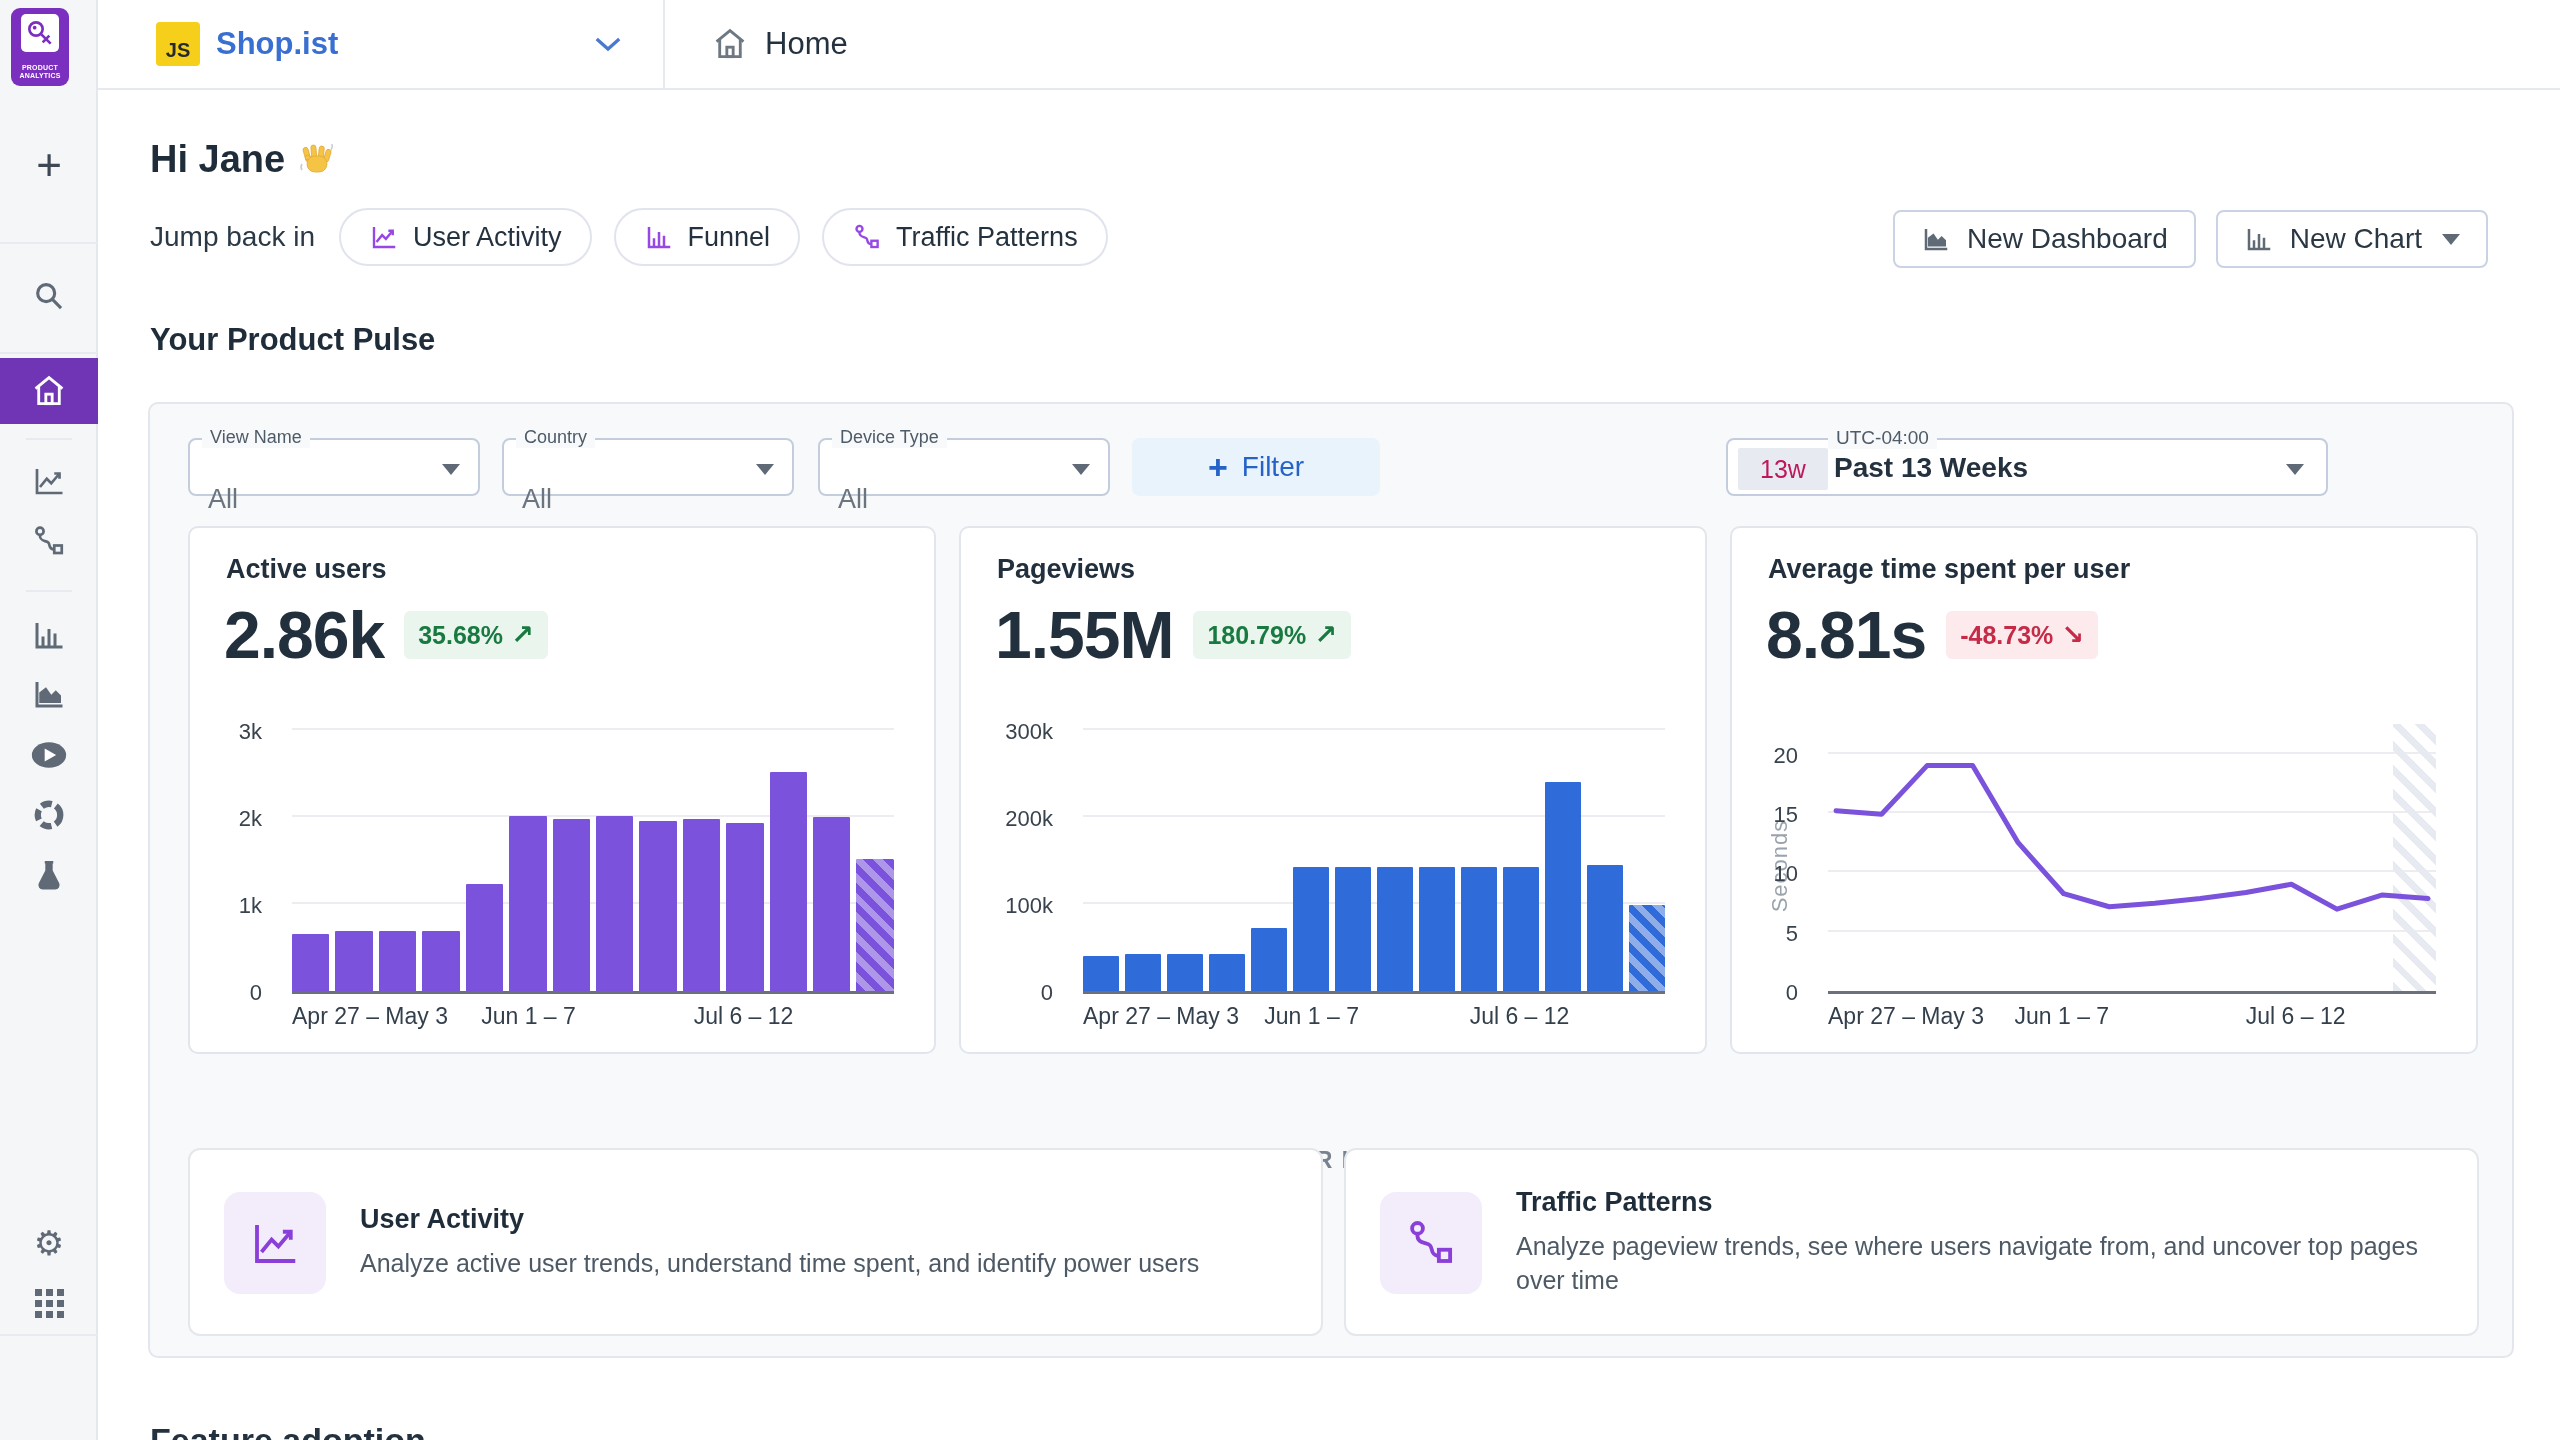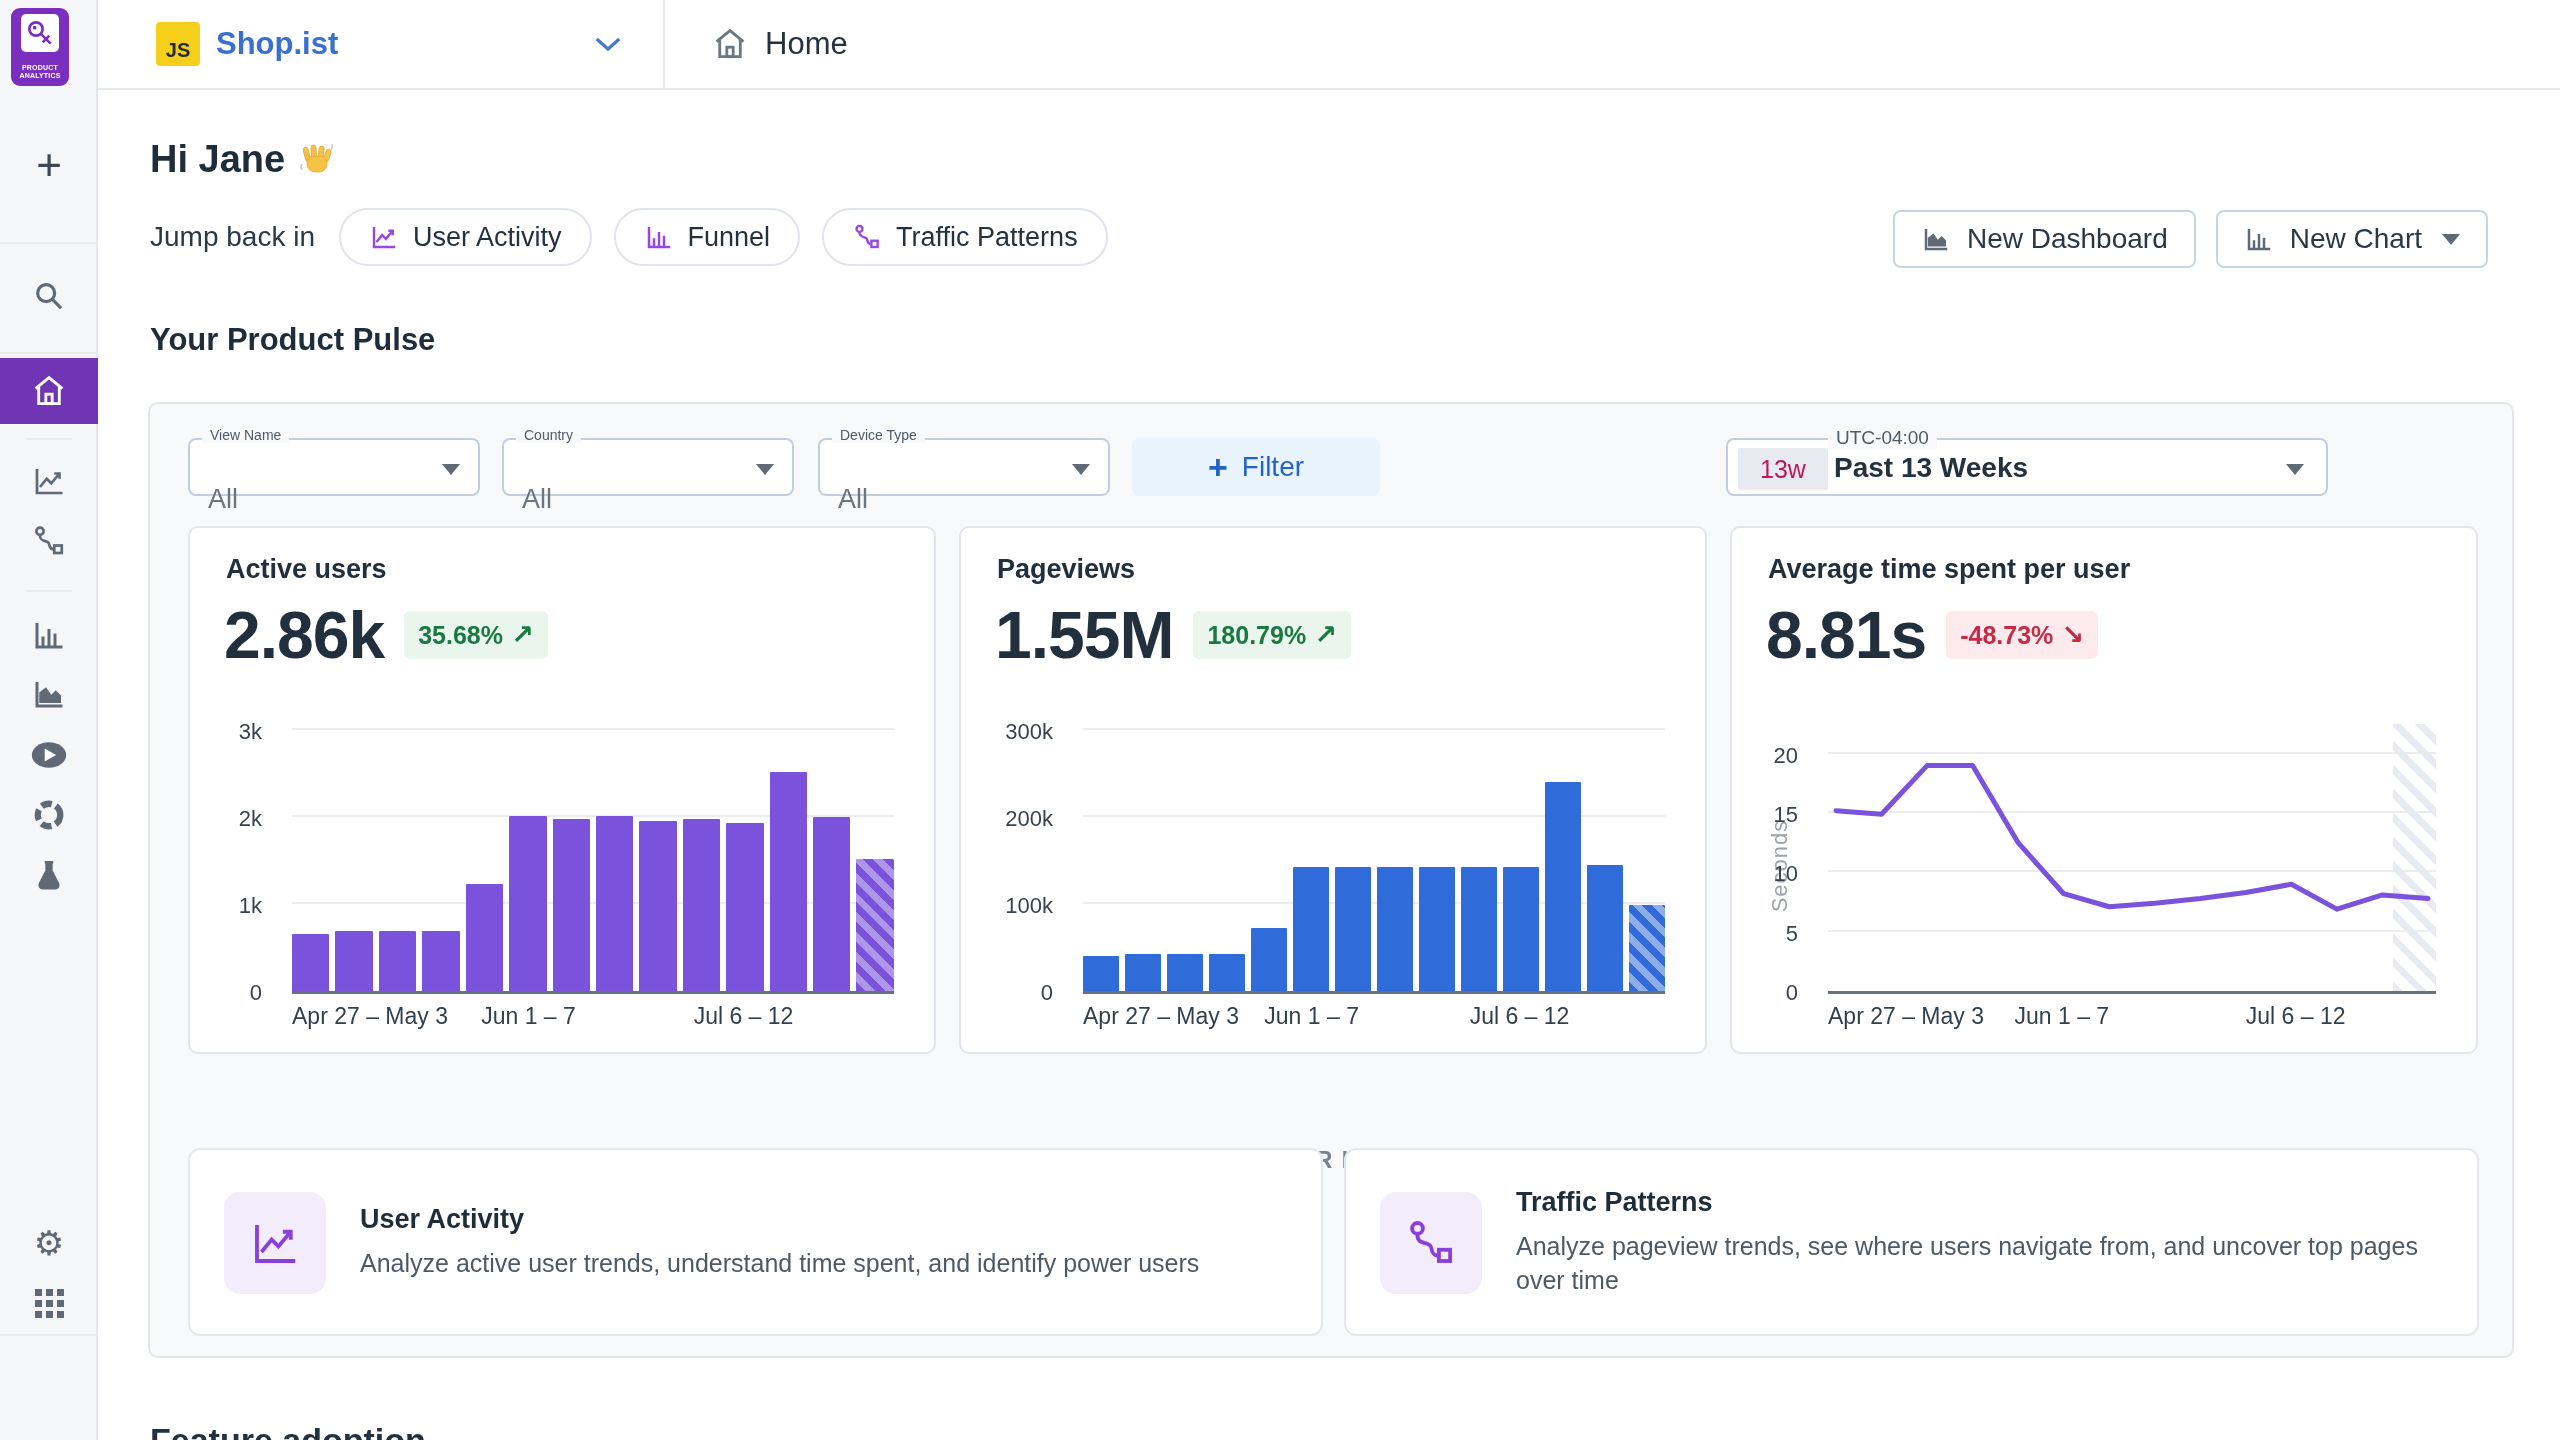--- a/index.html
+++ b/index.html
@@ -62,21 +62,21 @@
 
   .section-title { position:absolute; left:150px; top:322px; font-size:31px;
     font-weight:bold; color:#1f2d3a; }
 
   
   .panel { position:absolute; left:148px; top:402px; width:2366px; height:956px;
     background:#f8f9fb; border:2px solid #e3e6ec; border-radius:10px; }
 
   .select { position:absolute; top:34px; height:58px; width:292px; background:#fff;
     border:2px solid #c4cddd; border-radius:8px; cursor:pointer; }
-  .select .flabel { position:absolute; top:-13px; left:12px; padding:0 8px; font-size:14px;
+  .select .flabel { position:absolute; top:-13px; left:12px; padding:0 8px; font-size:18px;
     color:#4e5b68; background:#f8f9fb; white-space:nowrap; }
   .select .value { position:absolute; left:18px; top:12px; font-size:27px; color:#6a7580;margin-top:32px; }
   .select .tri { position:absolute; right:18px; top:24px; width:0; height:0;
     border-left:9px solid transparent; border-right:9px solid transparent;
     border-top:11px solid #5f6a76; }
   .filter-btn { position:absolute; left:982px; top:34px; width:248px; height:58px;
     background:#e8f3fc; border:none; border-radius:8px; display:flex; align-items:center;
     justify-content:center; gap:14px; font-size:28px; color:#2563c9; cursor:pointer;
     font-family:inherit; }
   .filter-btn .plus { font-size:34px; font-weight:bold; line-height:1; }

